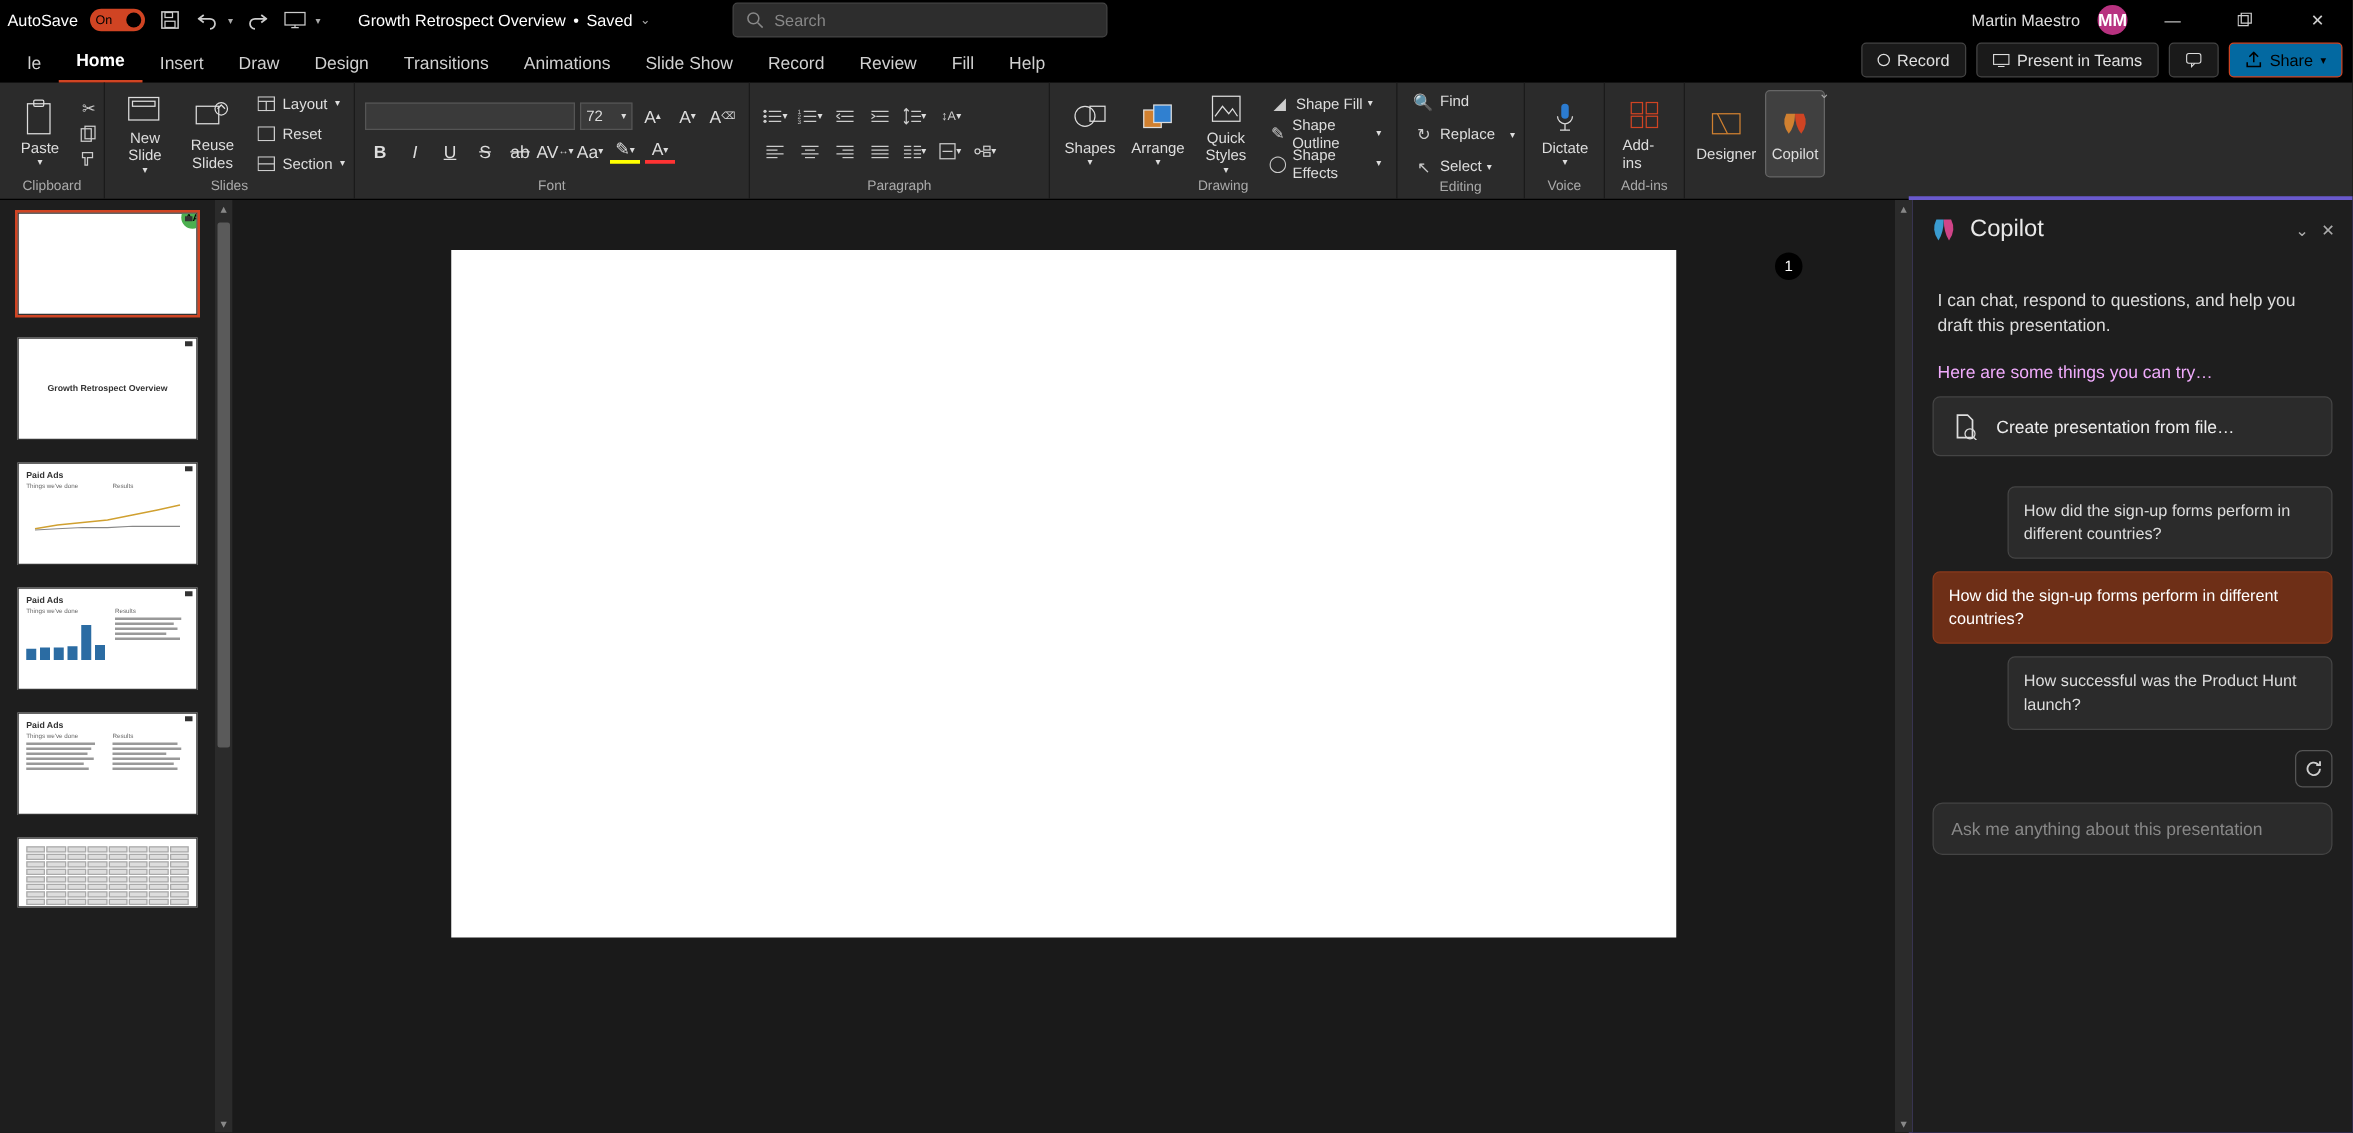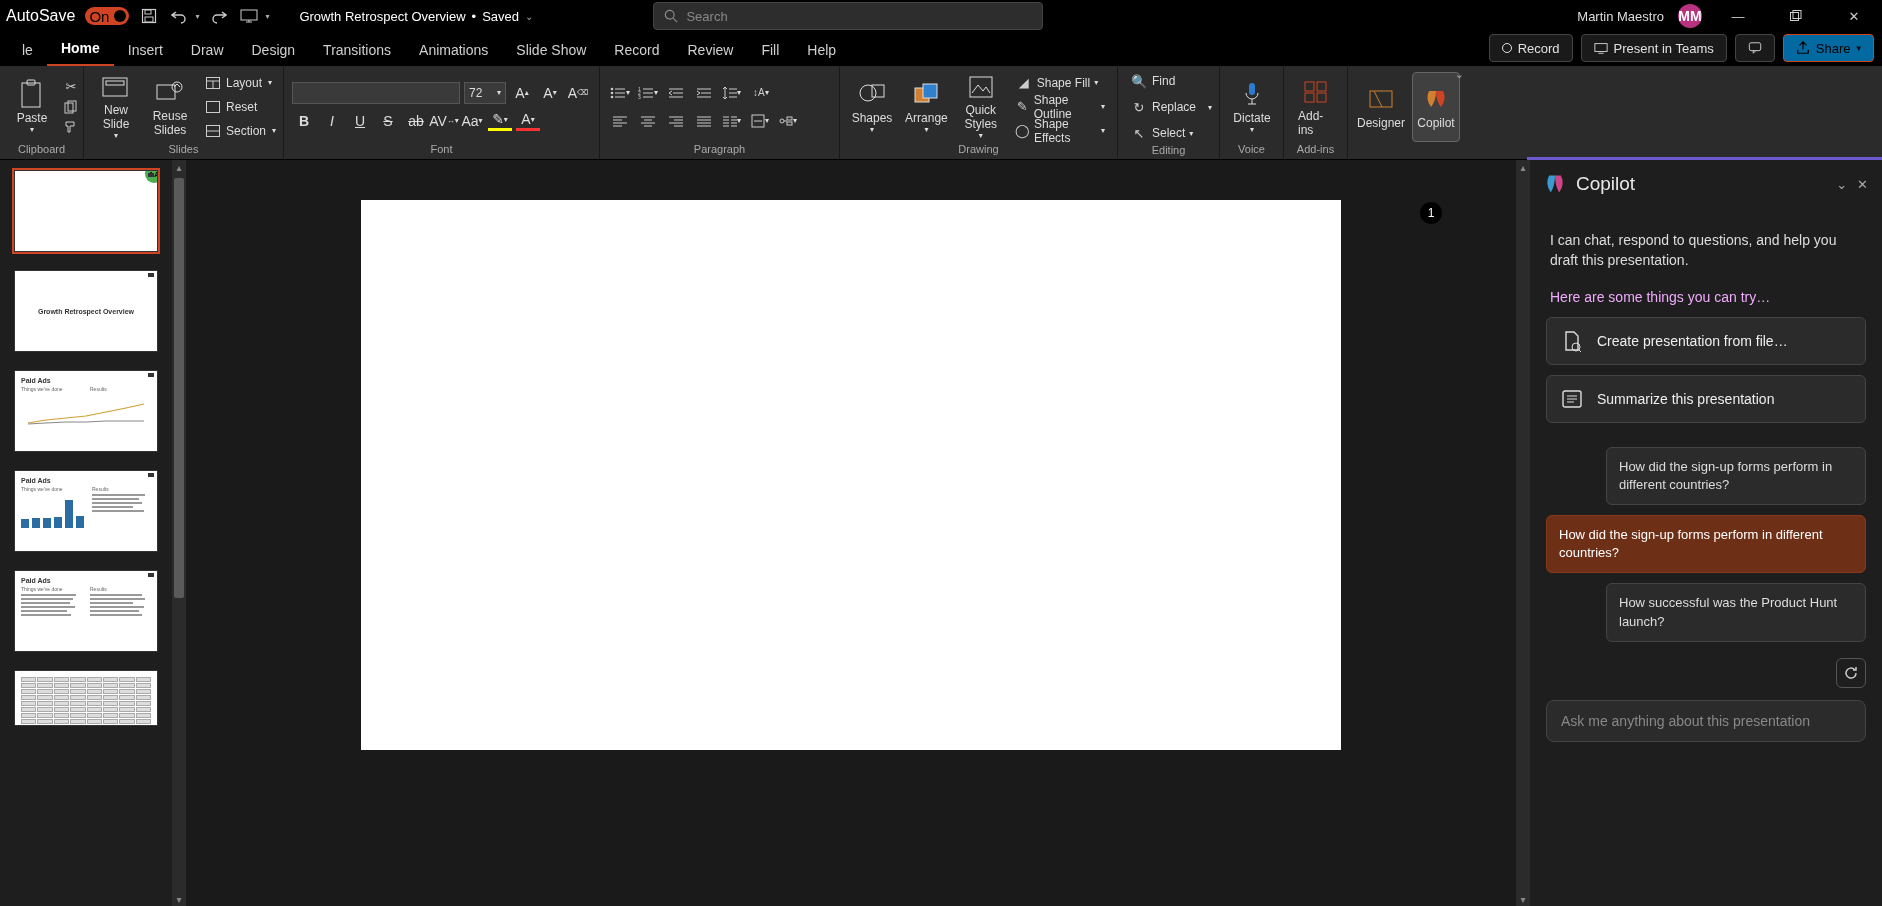--- a/index.html
+++ b/index.html
@@ -1,27 +1,27 @@
 <!DOCTYPE html>
 <html><head>
 <meta charset="utf-8">
 <style>
 * { margin:0; padding:0; box-sizing:border-box; font-family:'Segoe UI',sans-serif; user-select:none; }
 body { background:#1e1e1e; width:1882px; height:906px; overflow:hidden; color:#e0e0e0; font-size:13px; }
 
 
 .titlebar { height:32px; background:#000; display:flex; align-items:center; padding:0 6px; gap:10px; }
-.autosave-lbl { color:#fff; font-size:16px; }
+.autosave-lbl { color:#fff; font-size:13px; }
 .toggle { width:44px; height:18px; background:#d04423; border-radius:10px; position:relative; display:flex; align-items:center; padding:0 4px; gap:4px; }
-.toggle .on-txt { font-size:15px; color:#000; }
+.toggle .on-txt { font-size:10px; color:#000; }
 .toggle .knob { width:12px; height:12px; background:#000; border-radius:50%; position:absolute; right:3px; }
 .tb-icon { width:20px; height:20px; display:flex; align-items:center; justify-content:center; color:#ccc; cursor:pointer; }
 .drop-caret { font-size:8px; color:#aaa; margin-left:-4px; }
 .doc-title { color:#fff; font-size:13px; margin-left:20px; display:flex; align-items:center; gap:6px; }
-.search-box { margin-left:110px; width:390px; height:28px; background:#2d2d2d; border:1px solid #444; border-radius:4px; display:flex; align-items:center; padding:0 10px; color:#888; gap:8px; }
+.search-box { margin-left:56px; width:300px; height:28px; background:#2d2d2d; border:1px solid #444; border-radius:4px; display:flex; align-items:center; padding:0 10px; color:#888; gap:8px; }
 .titlebar-right { margin-left:auto; display:flex; align-items:center; gap:14px; }
 .user-badge { width:24px; height:24px; background:#b83280; border-radius:50%; display:flex; align-items:center; justify-content:center; font-size:14px; color:#fff; font-weight:600; }
 .win-btn { width:44px; height:30px; display:flex; align-items:center; justify-content:center; color:#ccc; }
 
 
 .tabstrip { height:34px; background:#000; display:flex; align-items:flex-end; padding:0 8px; gap:0; position:relative; }
 .tab { padding:6px 14px 8px; color:#d0d0d0; font-size:14px; cursor:pointer; }
 .tab.active { color:#fff; border-bottom:2px solid #d04423; font-weight:600; }
 .tabstrip-right { margin-left:auto; display:flex; align-items:center; gap:8px; padding-bottom:4px; }
 .pill-btn { height:28px; padding:0 12px; background:#1a1a1a; border:1px solid #444; border-radius:4px; display:flex; align-items:center; gap:6px; color:#e0e0e0; font-size:13px; cursor:pointer; }
@@ -750,29 +750,20 @@
       <div class="cp-card">
         <span class="ci">
             <svg width="20" height="22" viewBox="0 0 20 22">
               <path d="M4 2h8l4 4v14H4z" fill="none" stroke="#ddd" stroke-width="1.4"></path>
               <circle cx="14" cy="17" r="4" fill="none" stroke="#ddd"></circle>
               <path d="M17 20l3 3" stroke="#ddd"></path>
             </svg>
           </span>
         <span>Create presentation from file…</span>
       </div>
-      <div class="cp-card">
-        <span class="ci">
-            <svg width="20" height="18" viewBox="0 0 20 18">
-              <rect x="1" y="1" width="18" height="16" rx="2" fill="none" stroke="#ddd" stroke-width="1.4"></rect>
-              <path d="M5 6h10M5 9h10M5 12h7" stroke="#ddd"></path>
-            </svg>
-          </span>
-        <span>Summarize this presentation</span>
-      </div>
 
       <div class="cp-msg-stack">
         <div class="cp-chip">How did the sign-up forms perform in different countries?</div>
         <div class="cp-chip selected">How did the sign-up forms perform in different countries?</div>
         <div class="cp-chip">How successful was the Product Hunt launch?</div>
         <div class="cp-refresh">
             <svg width="16" height="16" viewBox="0 0 16 16">
               <path d="M13 8a5 5 0 1 1-1.5-3.5M13 2v3h-3" fill="none" stroke="#ccc" stroke-width="1.5"></path>
             </svg>
           </div>

